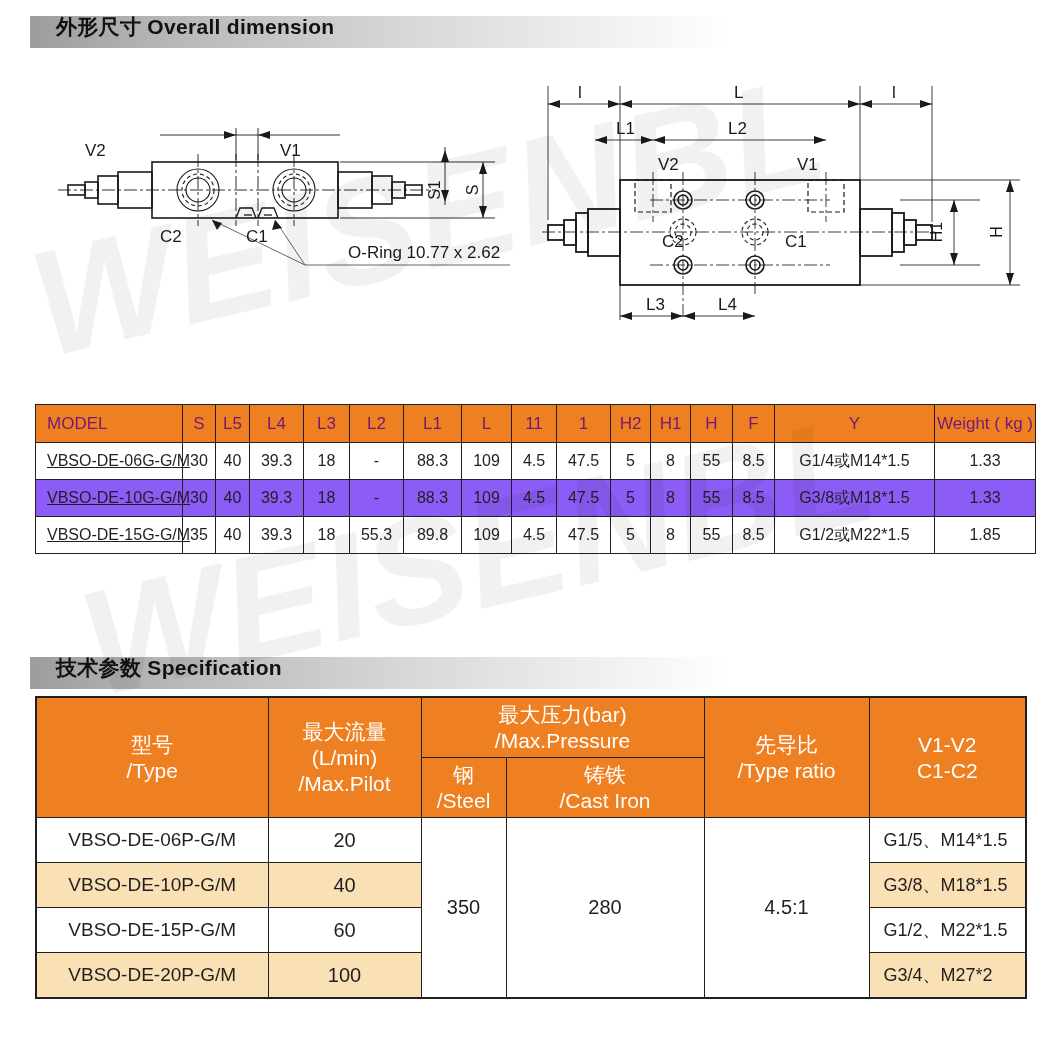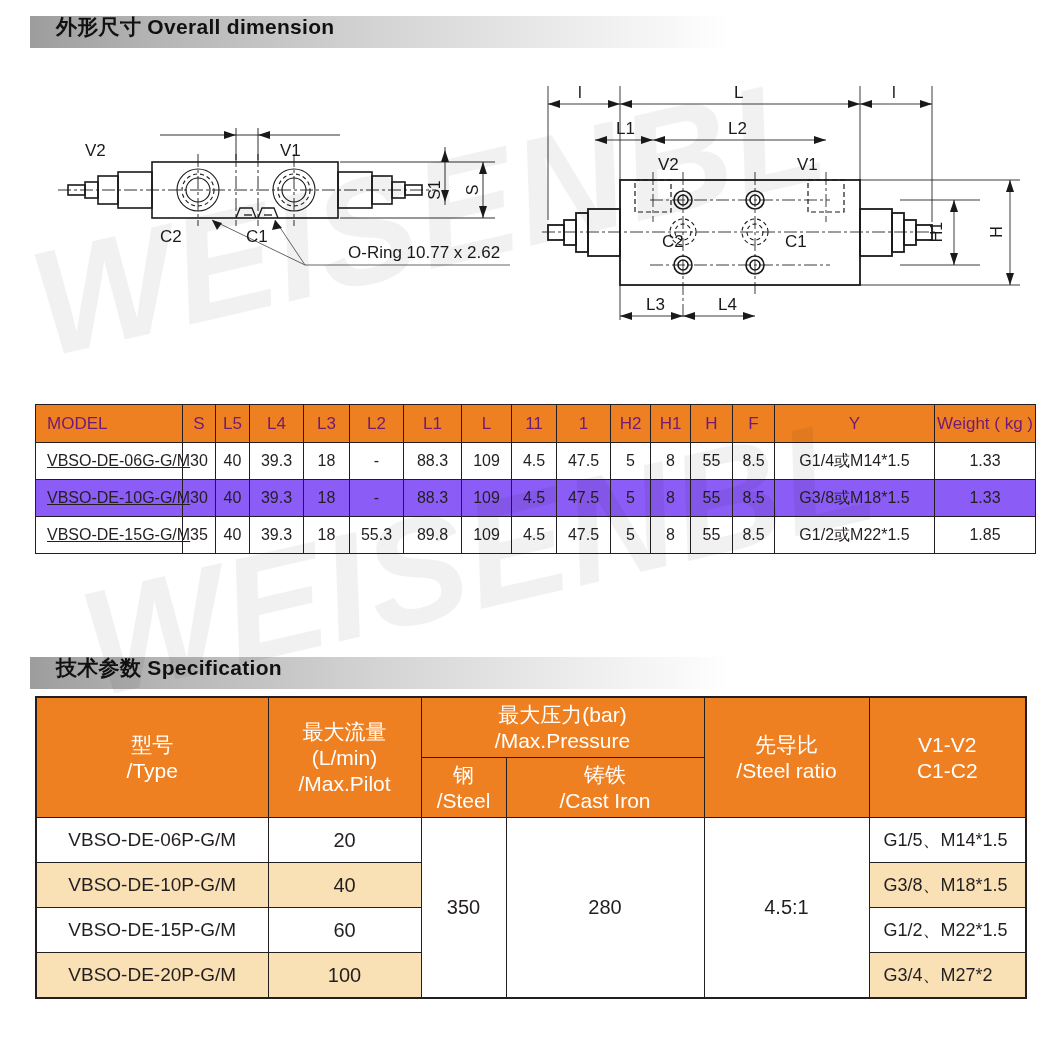--- a/index.html
+++ b/index.html
@@ -427,21 +427,21 @@
         <div>最大流量</div>
         <div>(L/min)</div>
         <div>/Max.Pilot</div>
       </th>
       <th colspan="2">
         <div>最大压力(bar)</div>
         <div>/Max.Pressure</div>
       </th>
       <th rowspan="2">
         <div>先导比</div>
-        <div>/Steel ratio</div>
+        <div>/Type ratio</div>
       </th>
       <th rowspan="2">
         <div>V1-V2</div>
         <div>C1-C2</div>
       </th>
     </tr>
     <tr>
       <th class="h-sub">
         <div>钢</div>
         <div>/Steel</div>

